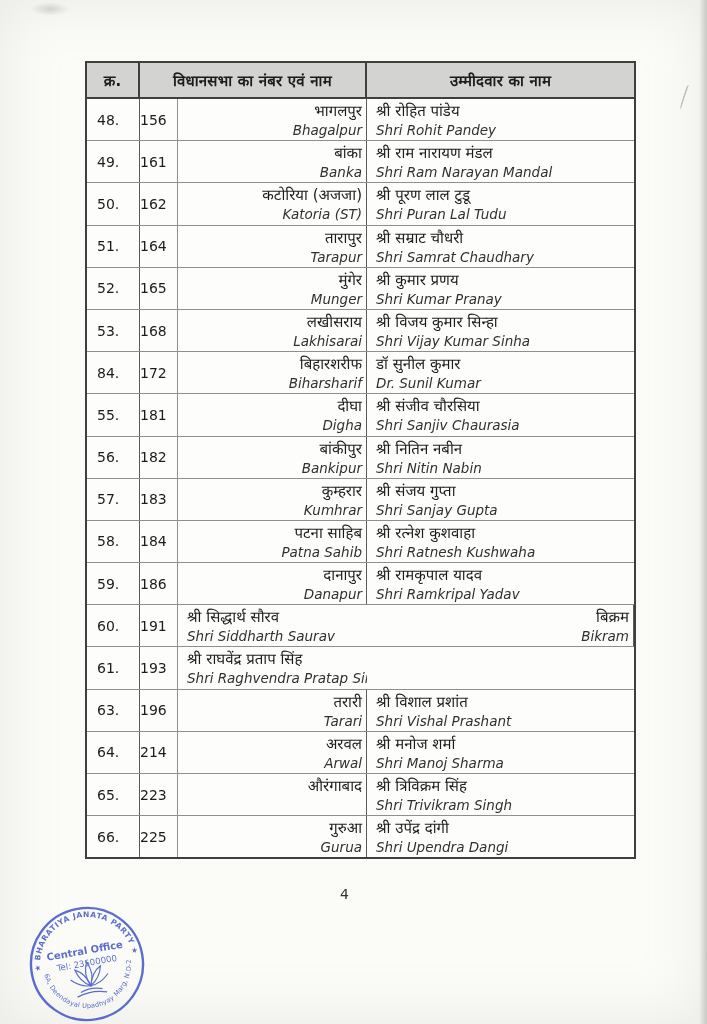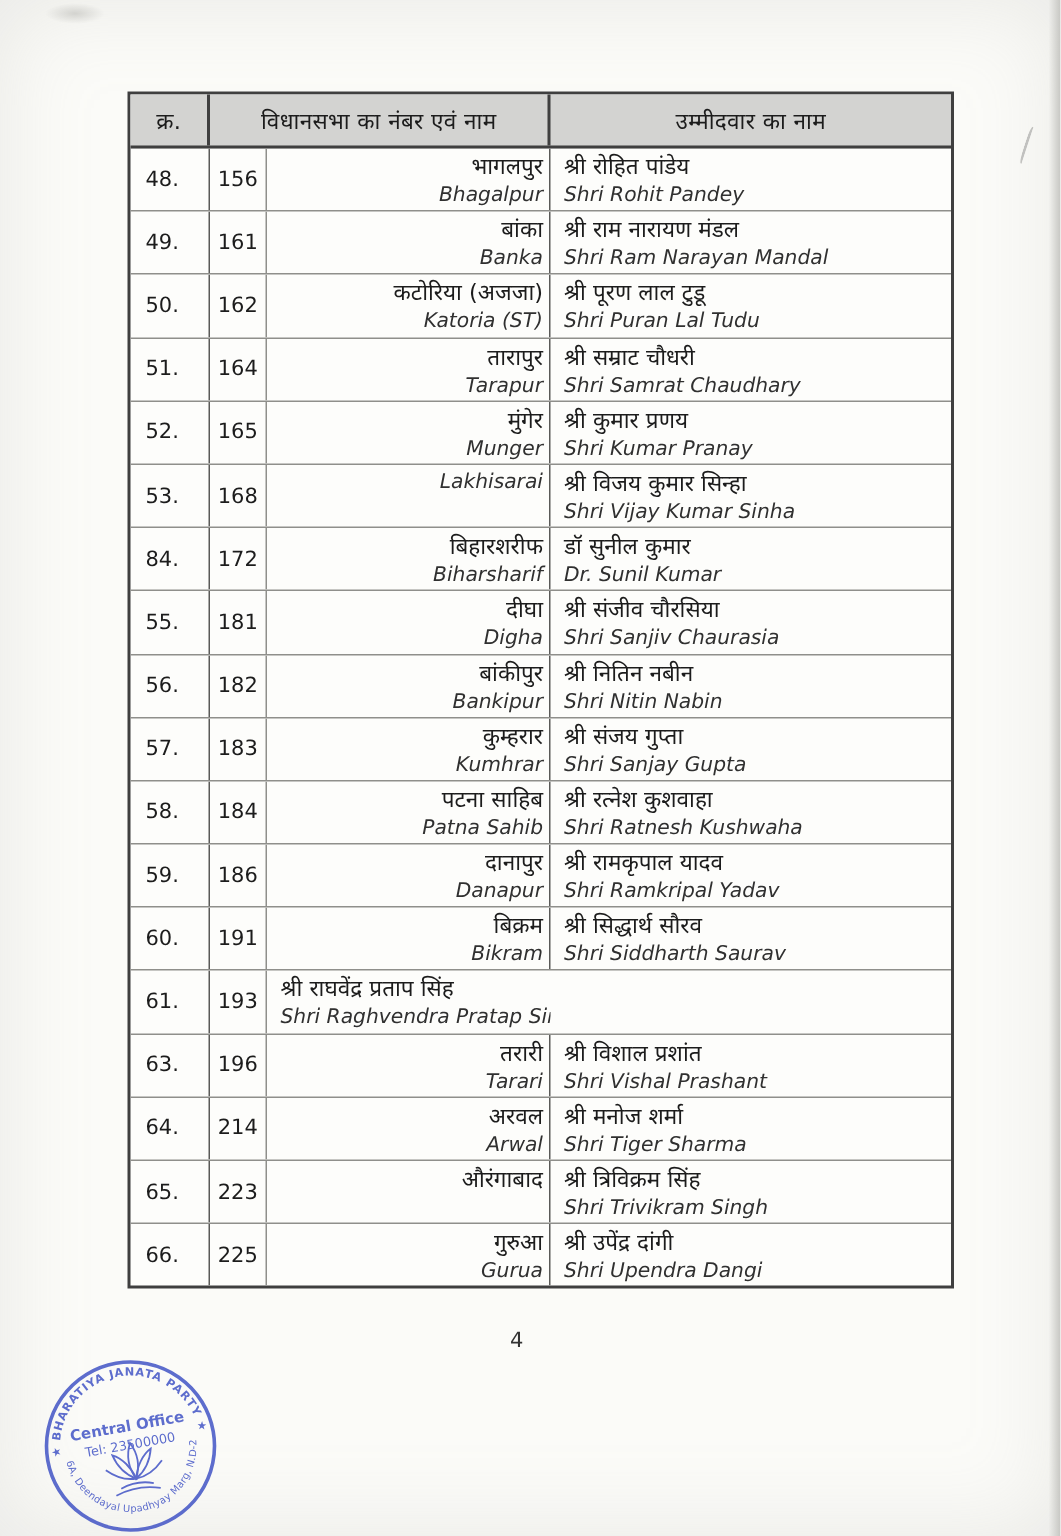--- a/index.html
+++ b/index.html
@@ -43,39 +43,39 @@
     border:2px solid var(--border_dark);
     background:#fdfdfb;
   }
   .thead{
     display:grid;grid-template-columns:53px 227px 267px;
     height:34px;background:var(--header_bg);
     border-bottom:2px solid var(--border_dark);
   }
   .th{
     display:flex;align-items:center;justify-content:center;
-    font-size:15px;font-weight:normal;color:var(--text_primary);
+    font-size:15px;font-weight:bold;color:var(--text_primary);
     border-right:2px solid var(--border_dark);
     letter-spacing:0.2px;
   }
   .th:last-child{border-right:none;}
   .row{
     display:grid;grid-template-columns:53px 38px 189px 267px;
     height:41.2px;overflow:hidden;
     border-top:1px solid var(--border_light);
   }
   .row:first-child{border-top:none;}
   .cell{box-sizing:border-box;overflow:hidden;}
   .c-serial{
     display:flex;align-items:center;padding-left:10px;
     font-size:14px;color:var(--text_primary);
     border-right:1.5px solid var(--border_mid);
   }
   .c-number{
-    display:flex;align-items:center;justify-content:center;
+    display:flex;align-items:center;justify-content:flex-start;
     font-size:14px;color:var(--text_primary);
     border-right:1px solid var(--border_light);
   }
   .c-name{padding:2px 4px 0 7px;border-right:1.5px solid var(--border_mid);text-align:right;}
   .c-cand{padding:2px 4px 0 9px;}
   .hi{font-size:15px;line-height:20px;color:var(--text_primary);white-space:nowrap;}
   .en{font-size:13.5px;line-height:18px;color:var(--text_secondary);white-space:nowrap;font-style:italic;}
   
   .page-number{
     position:absolute;left:340px;top:886px;
@@ -191,20 +191,21 @@
     </div>
 
     <div class="row">
       <div class="cell c-serial">
             <span>53.</span>
           </div>
       <div class="cell c-number">
             <span>168</span>
           </div>
       <div class="cell c-name">
+        <div class="hi">लखीसराय</div>
         <div class="en">Lakhisarai</div>
       </div>
       <div class="cell c-cand">
         <div class="hi">श्री विजय कुमार सिन्हा</div>
         <div class="en">Shri Vijay Kumar Sinha</div>
       </div>
     </div>
 
     <div class="row">
       <div class="cell c-serial">
@@ -308,28 +309,28 @@
       </div>
     </div>
 
     <div class="row">
       <div class="cell c-serial">
             <span>60.</span>
           </div>
       <div class="cell c-number">
             <span>191</span>
           </div>
+      <div class="cell c-cand">
+        <div class="hi">श्री सिद्धार्थ सौरव</div>
+        <div class="en">Shri Siddharth Saurav</div>
+      </div>
       <div class="cell c-name">
         <div class="hi">बिक्रम</div>
         <div class="en">Bikram</div>
       </div>
-      <div class="cell c-cand">
-        <div class="hi">श्री सिद्धार्थ सौरव</div>
-        <div class="en">Shri Siddharth Saurav</div>
-      </div>
     </div>
 
     <div class="row">
       <div class="cell c-serial">
             <span>61.</span>
           </div>
       <div class="cell c-number">
             <span>193</span>
           </div>
       <div class="cell c-cand">
@@ -362,21 +363,21 @@
           </div>
       <div class="cell c-number">
             <span>214</span>
           </div>
       <div class="cell c-name">
         <div class="hi">अरवल</div>
         <div class="en">Arwal</div>
       </div>
       <div class="cell c-cand">
         <div class="hi">श्री मनोज शर्मा</div>
-        <div class="en">Shri Tiger Sharma</div>
+        <div class="en">Shri Manoj Sharma</div>
       </div>
     </div>
 
     <div class="row">
       <div class="cell c-serial">
             <span>65.</span>
           </div>
       <div class="cell c-number">
             <span>223</span>
           </div>

